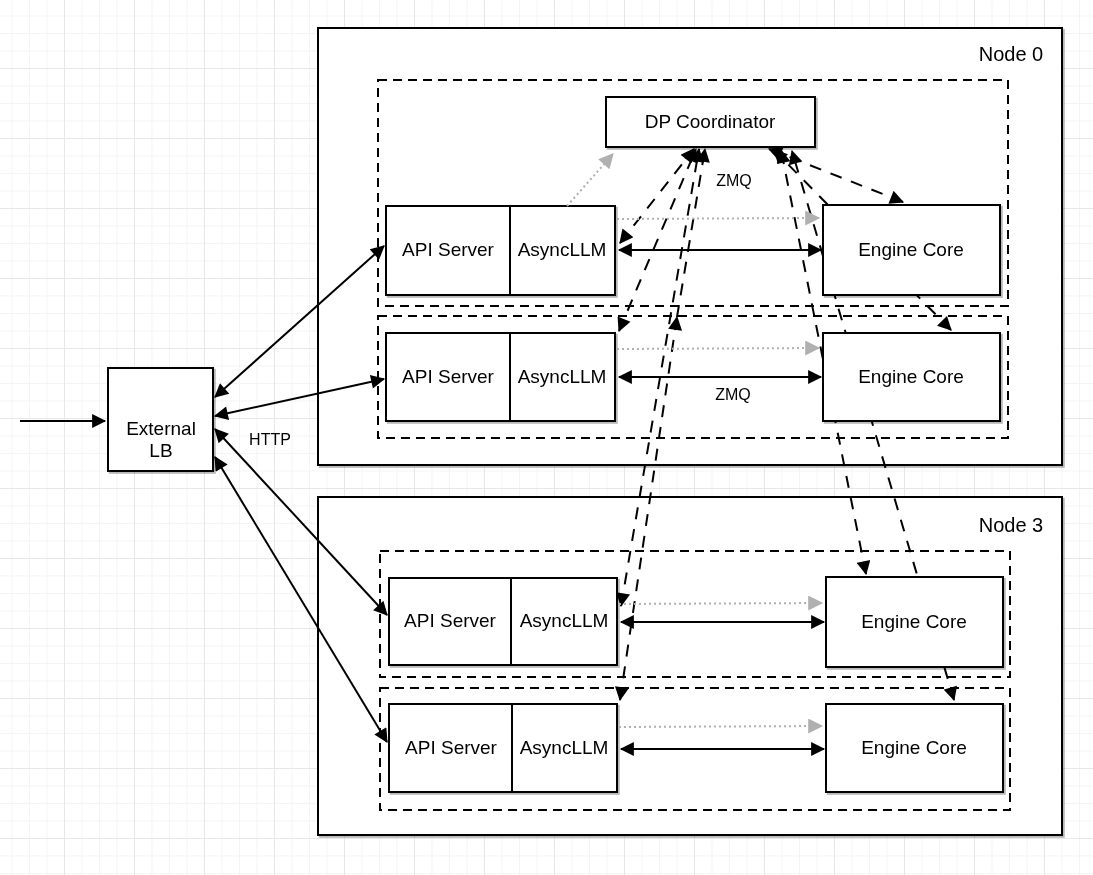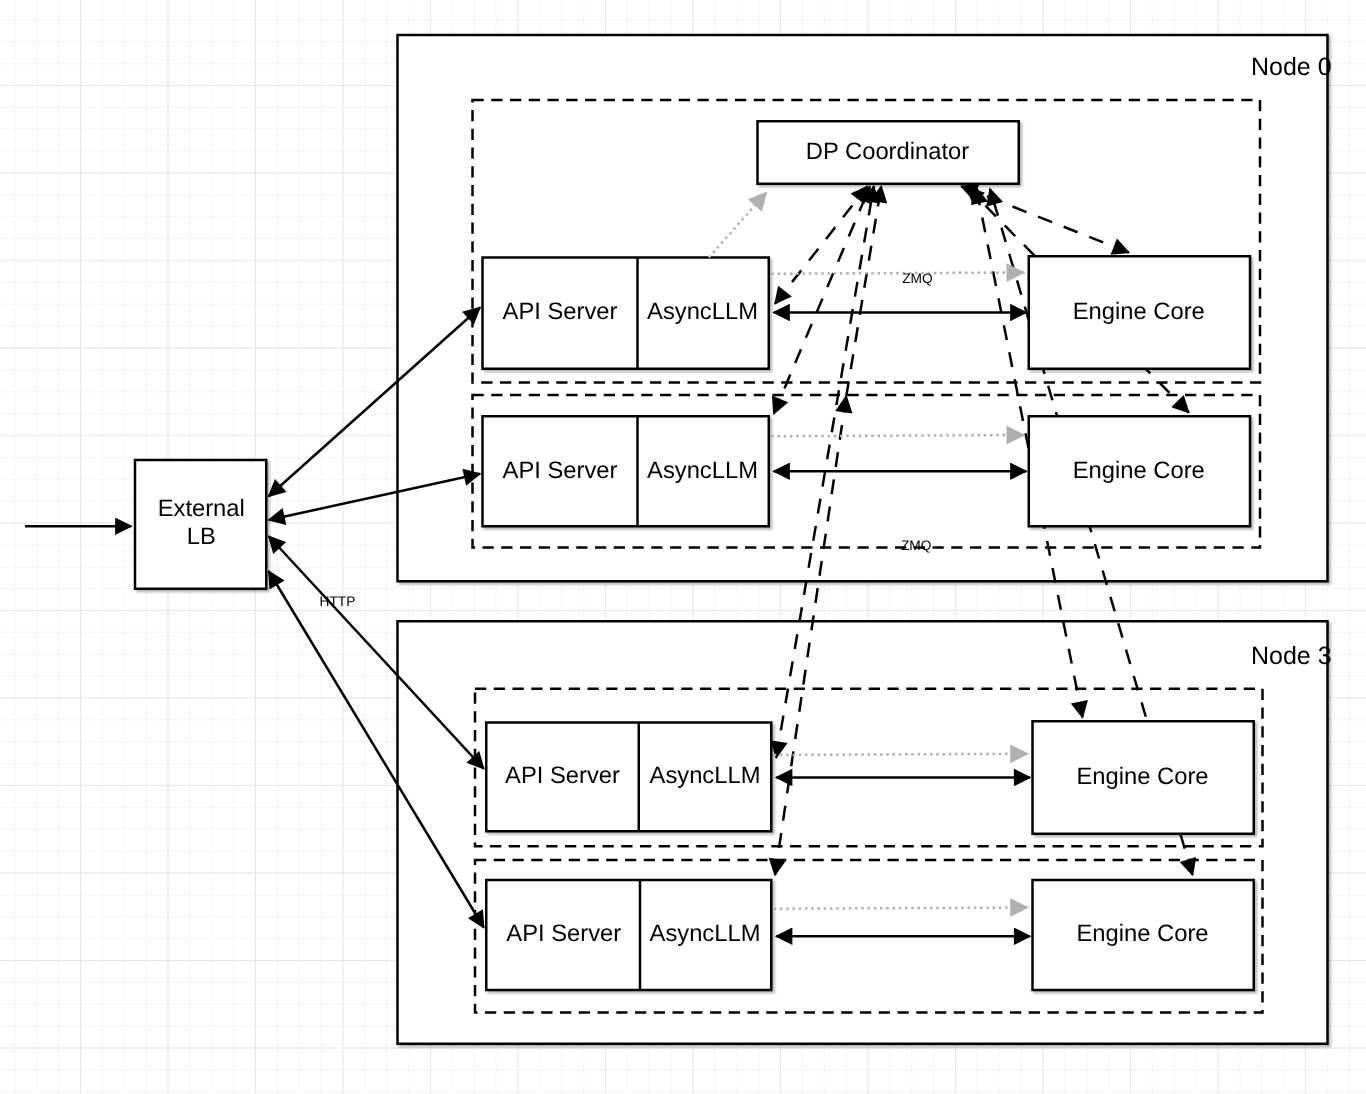--- a/index.html
+++ b/index.html
@@ -13,22 +13,22 @@
       linear-gradient(90deg, #f4f4f4 1px, transparent 1px);
     background-size:70px 70px,70px 70px,17.5px 17.5px,17.5px 17.5px;
     background-position:-6px -2px,-6px -2px,-6px -2px,-6px -2px;
     font-family:"Liberation Sans", sans-serif;
   }
   svg.layer{position:absolute;left:0;top:0;}
   .lbl{
     position:absolute;transform:translate(-50%,-50%);
     font-size:19px;line-height:22px;color:#000;white-space:nowrap;text-align:center;
   }
-  .lbl.small{font-size:11px;margin-top:42px;}
-  .lbl.nodelbl{font-size:20px;margin-left:22px;}
+  .lbl.small{font-size:16px;}
+  .lbl.nodelbl{font-size:20px;}
 </style>
 </head>
 <body>
 
 <div class="canvas">
 
   <svg class="layer" width="1093" height="875" viewBox="0 0 1093 875">
     <defs>
       <filter id="ds" x="-20%" y="-20%" width="150%" height="150%">
         <feDropShadow dx="1.8" dy="1.8" stdDeviation="0.7" flood-color="#000000" flood-opacity="0.28"></feDropShadow>
@@ -103,21 +103,21 @@
       <line x1="617" y1="349" x2="819" y2="348" marker-end="url(#mGE)"></line>
       <line x1="619" y1="604" x2="822" y2="603" marker-end="url(#mGE)"></line>
       <line x1="619" y1="727" x2="822" y2="726" marker-end="url(#mGE)"></line>
       <line x1="567" y1="206" x2="613" y2="154" marker-end="url(#mGE)"></line>
     </g>
   </svg>
 
   <div class="lbl nodelbl" style="left:1011px;top:54px;">Node 0</div>
   <div class="lbl nodelbl" style="left:1011px;top:525px;">Node 3</div>
 
-  <div class="lbl" style="left:161px;top:419px;">
+  <div class="lbl" style="left:161px;top:440px;">
     <div>External</div>
     <div>LB</div>
   </div>
 
   <div class="lbl" style="left:710px;top:122px;">DP Coordinator</div>
 
   <div class="lbl small" style="left:270px;top:440px;text-align:center;">HTTP</div>
   <div class="lbl small" style="left:734px;top:181px;">ZMQ</div>
   <div class="lbl small" style="left:733px;top:395px;">ZMQ</div>
 

